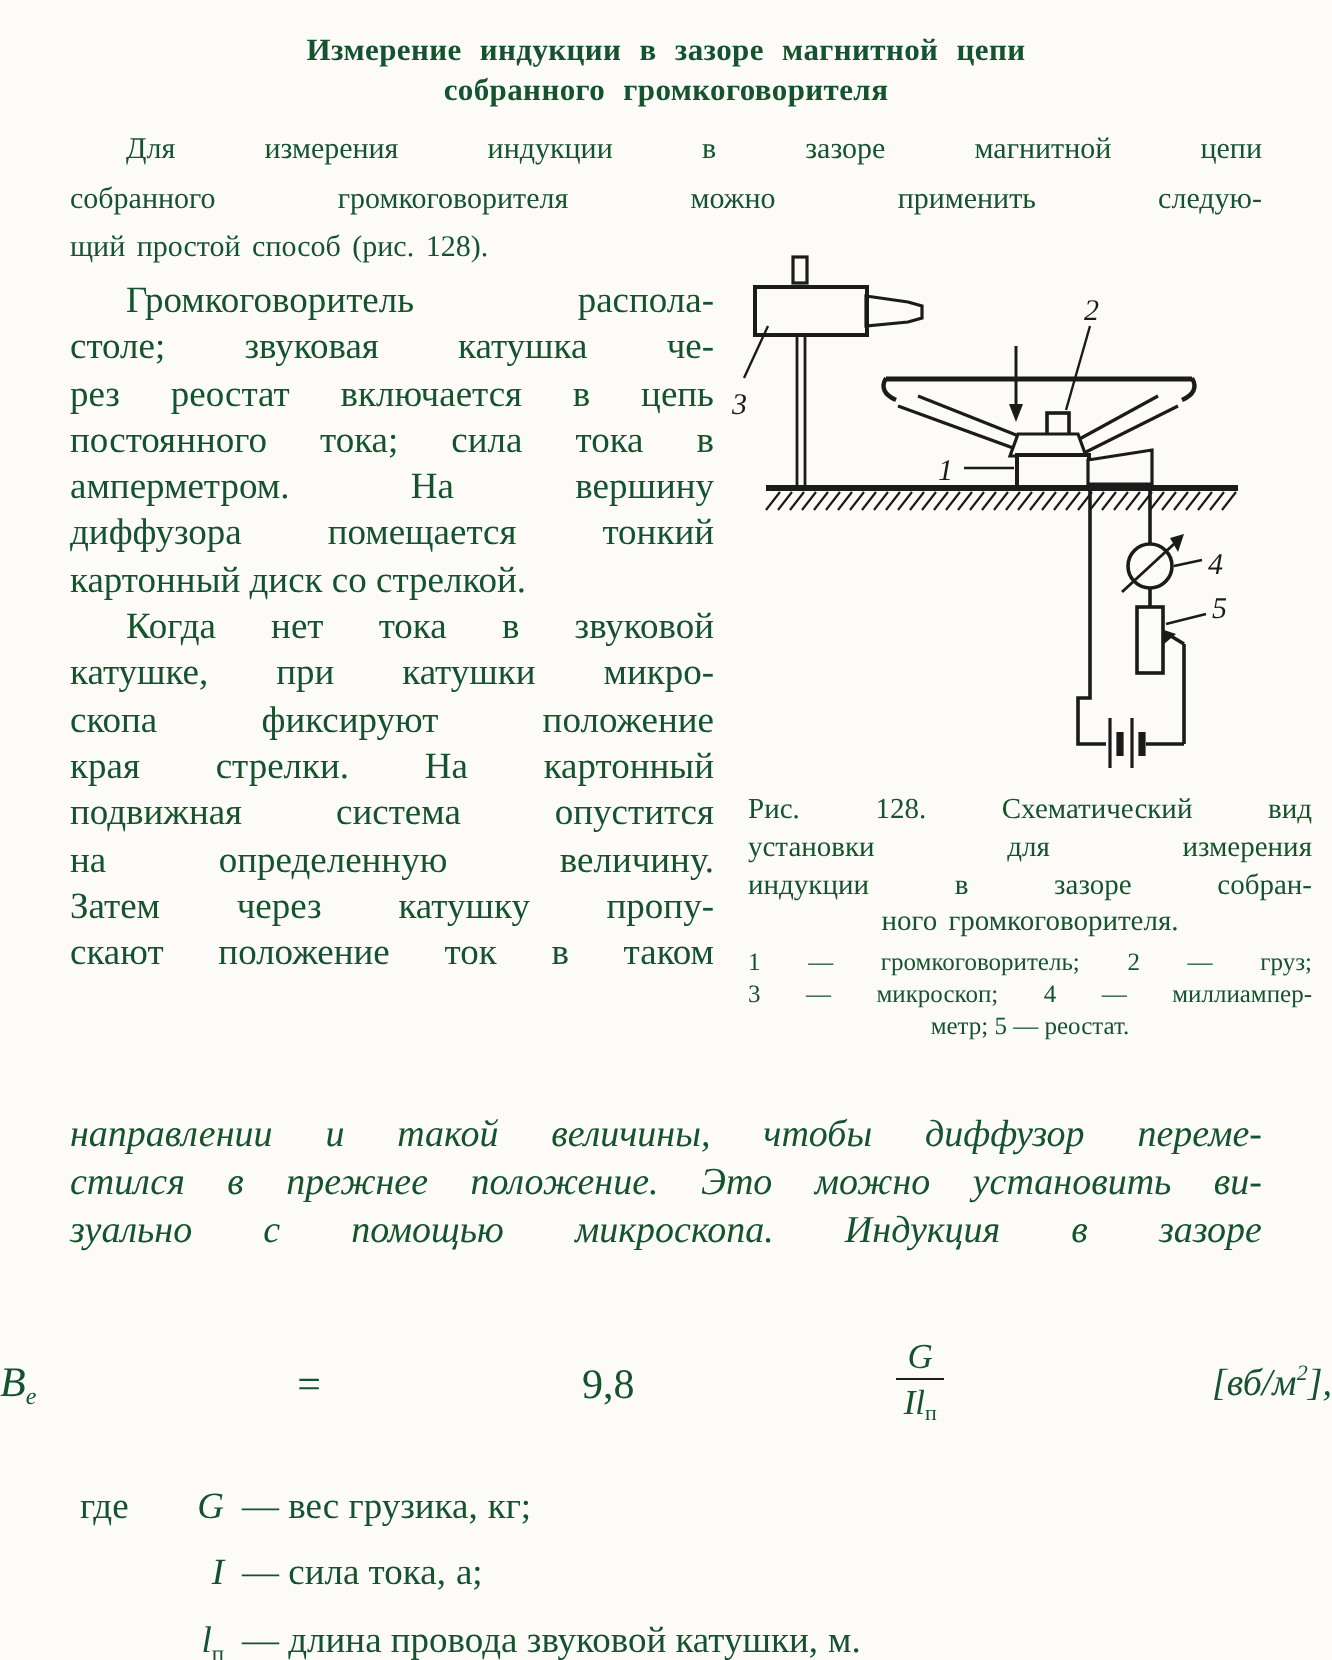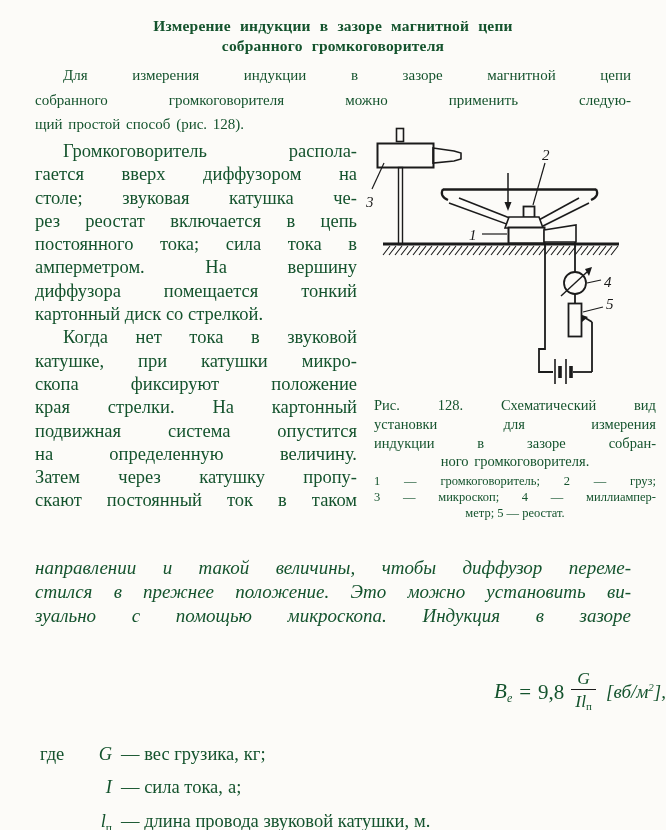--- a/index.html
+++ b/index.html
@@ -45,21 +45,21 @@
     font-size:14.5px;line-height:18.8px;word-spacing:2px;
   }
   .fig-legend{
     margin:3px auto 0 auto;width:282px;
     font-size:12.5px;line-height:15.8px;
   }
 
   
   .formula-block{
     position:absolute;top:668px;left:0;width:666px;
-    display:flex;justify-content:flex-end;align-items:center;
+    display:flex;justify-content:space-between;align-items:center;
     font-size:21px;
   }
   .f-var{font-style:italic;}
   .f-sub{font-size:12px;font-style:italic;vertical-align:-4px;}
   .f-eq{margin:0 7px;}
   .f-coef{font-style:normal;}
   .f-frac{display:inline-flex;flex-direction:column;align-items:center;
     margin-left:7px;font-size:17.5px;line-height:20px;}
   .f-num{font-style:italic;padding:0 6px 1px 6px;border-bottom:1.6px solid #1b1b1b;}
   .f-den{font-style:italic;padding-top:1px;}
@@ -94,35 +94,34 @@
     </div>
 
   <div class="intro-block">
       <div class="ln indent">Для измерения индукции в зазоре магнитной цепи</div>
       <div class="ln">собранного громкоговорителя можно применить следую-</div>
       <div class="ln end">щий простой способ (рис. 128).</div>
     </div>
 
   <div class="leftcol-block">
       <div class="ln indent">Громкоговоритель распола-</div>
-      <div class="ln">гается вверх диффузором на</div>
       <div class="ln">столе; звуковая катушка че-</div>
       <div class="ln">рез реостат включается в цепь</div>
       <div class="ln">постоянного тока; сила тока в</div>
       <div class="ln">амперметром. На вершину</div>
       <div class="ln">диффузора помещается тонкий</div>
       <div class="ln end">картонный диск со стрелкой.</div>
       <div class="ln indent">Когда нет тока в звуковой</div>
       <div class="ln">катушке, при катушки микро-</div>
       <div class="ln">скопа фиксируют положение</div>
       <div class="ln">края стрелки. На картонный</div>
       <div class="ln">подвижная система опустится</div>
       <div class="ln">на определенную величину.</div>
       <div class="ln">Затем через катушку пропу-</div>
-      <div class="ln">скают постоянный ток в таком</div>
+      <div class="ln">скают положение ток в таком</div>
     </div>
 
   <div class="figure-block">
     <svg class="fig-svg" width="298" height="272" viewBox="0 0 298 272">
 
       <g>
         <rect class="stroke" x="30.5" y="10.5" width="7" height="13" stroke-width="1.6"></rect>
         <rect class="stroke" x="11.5" y="25.5" width="56" height="24" stroke-width="2"></rect>
         <polygon class="stroke" points="67,30 88,33 95,35 95,41 88,43 67,45" stroke-width="1.6"></polygon>
         <rect class="stroke" x="32.5" y="49.5" width="4" height="77" stroke-width="1.4"></rect>

